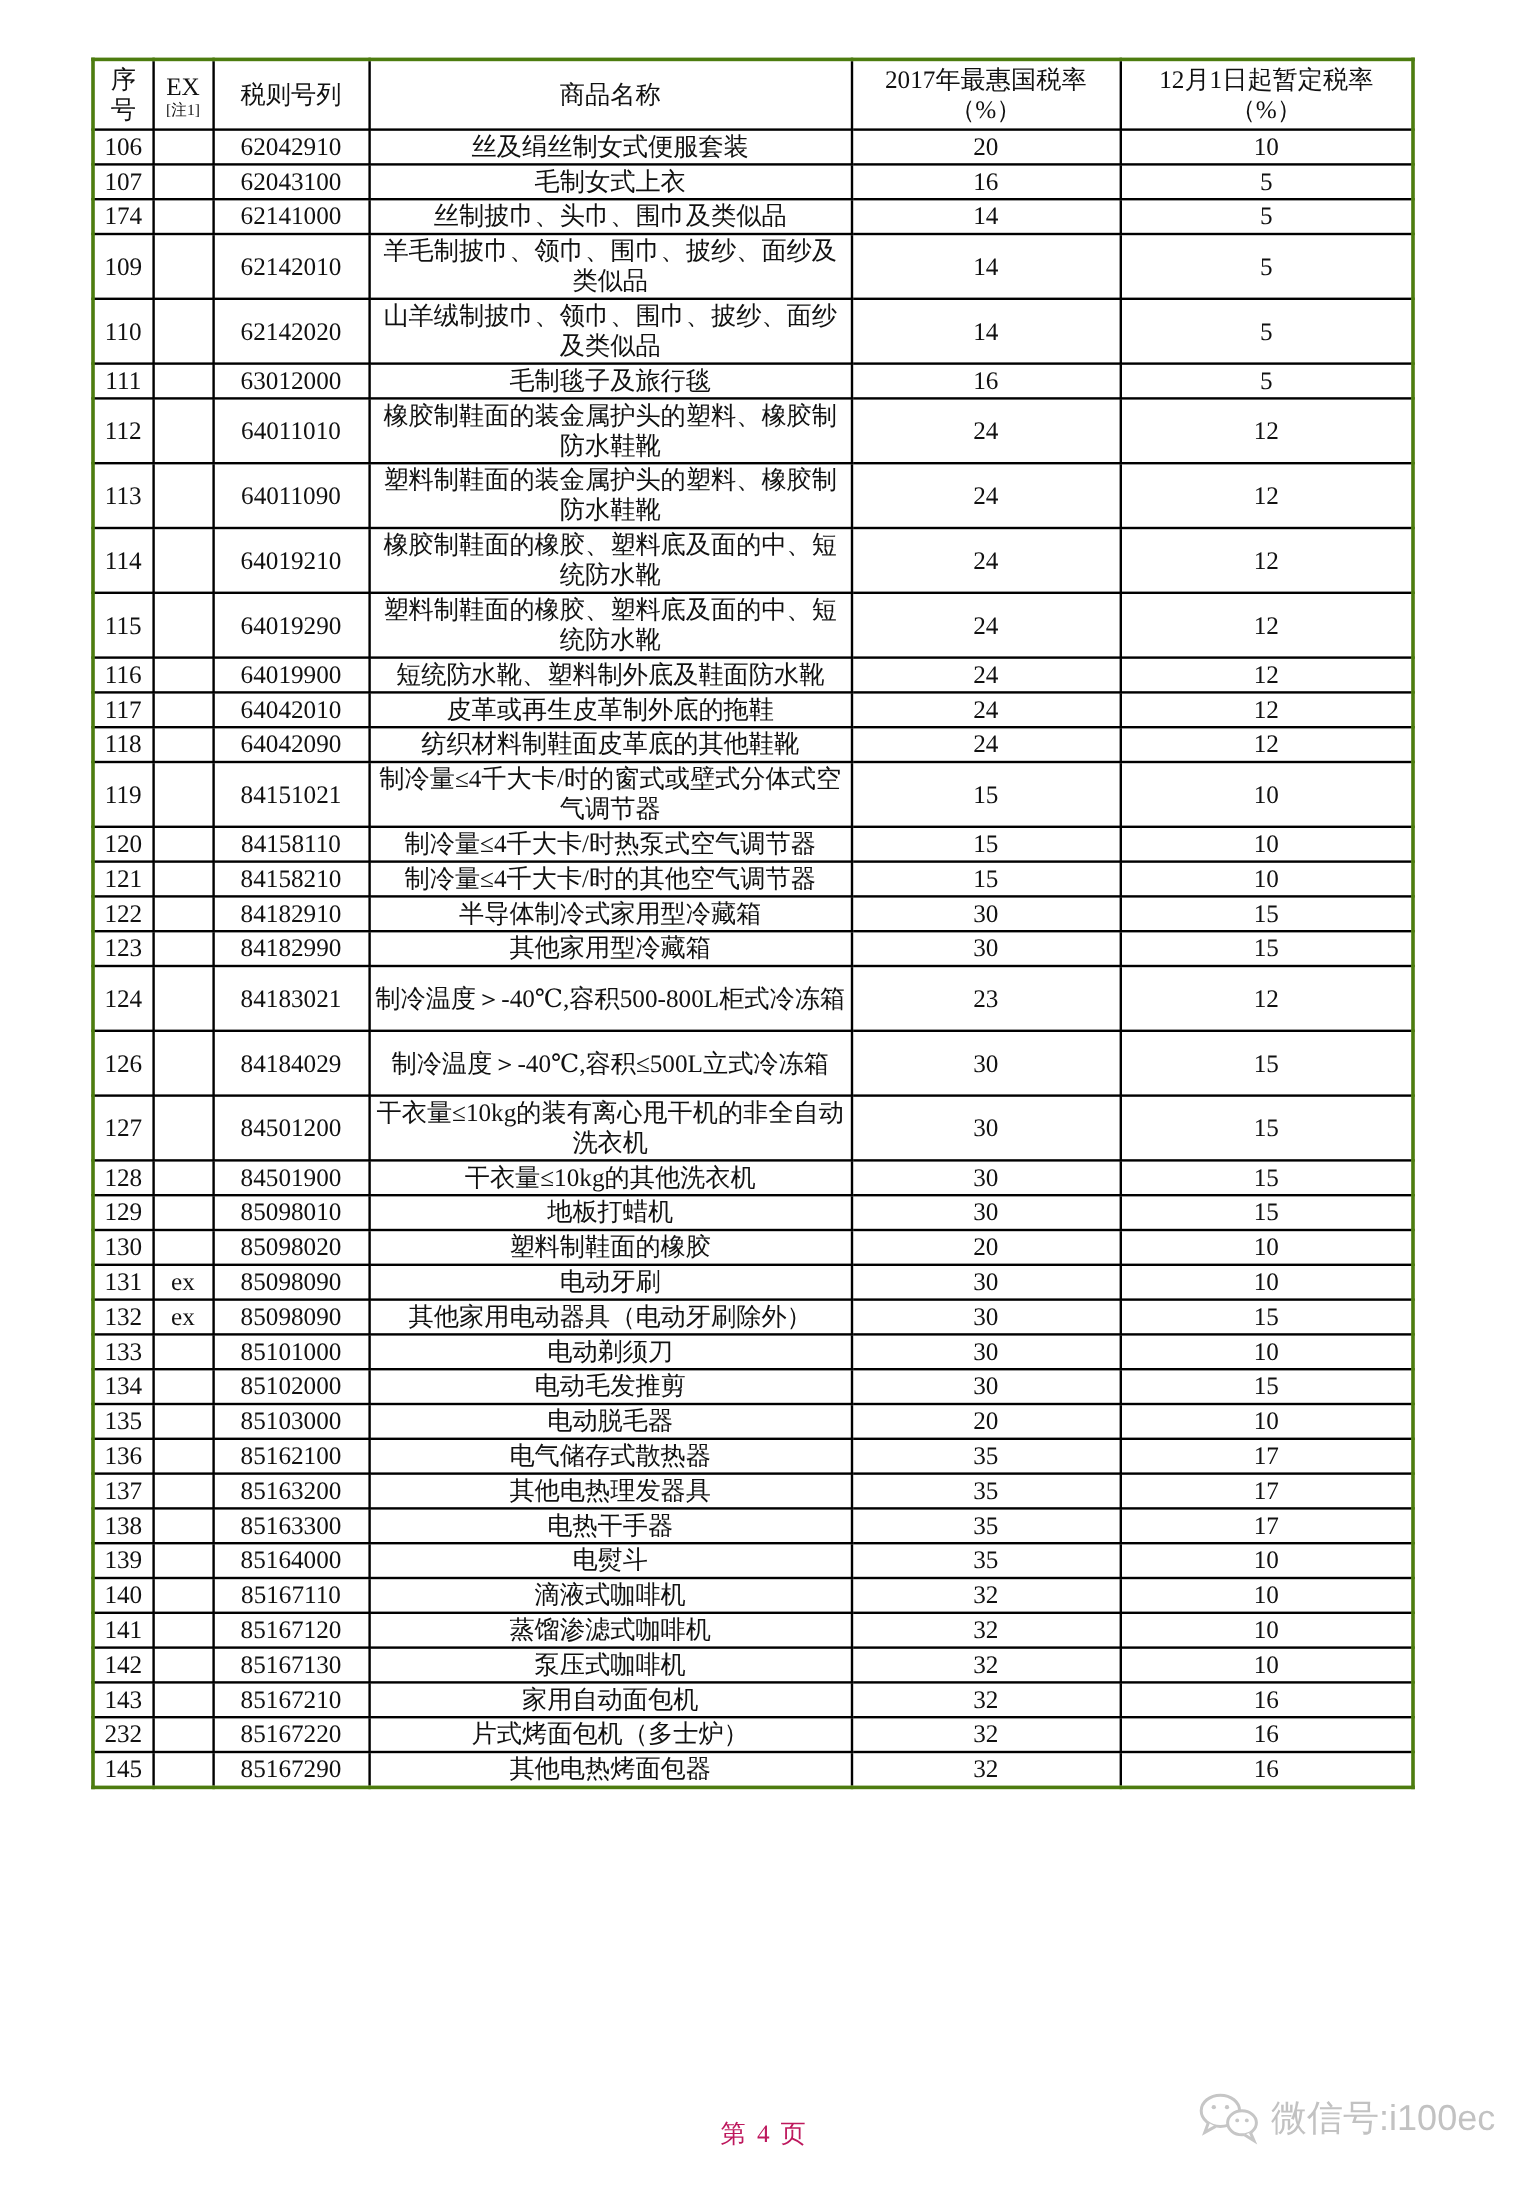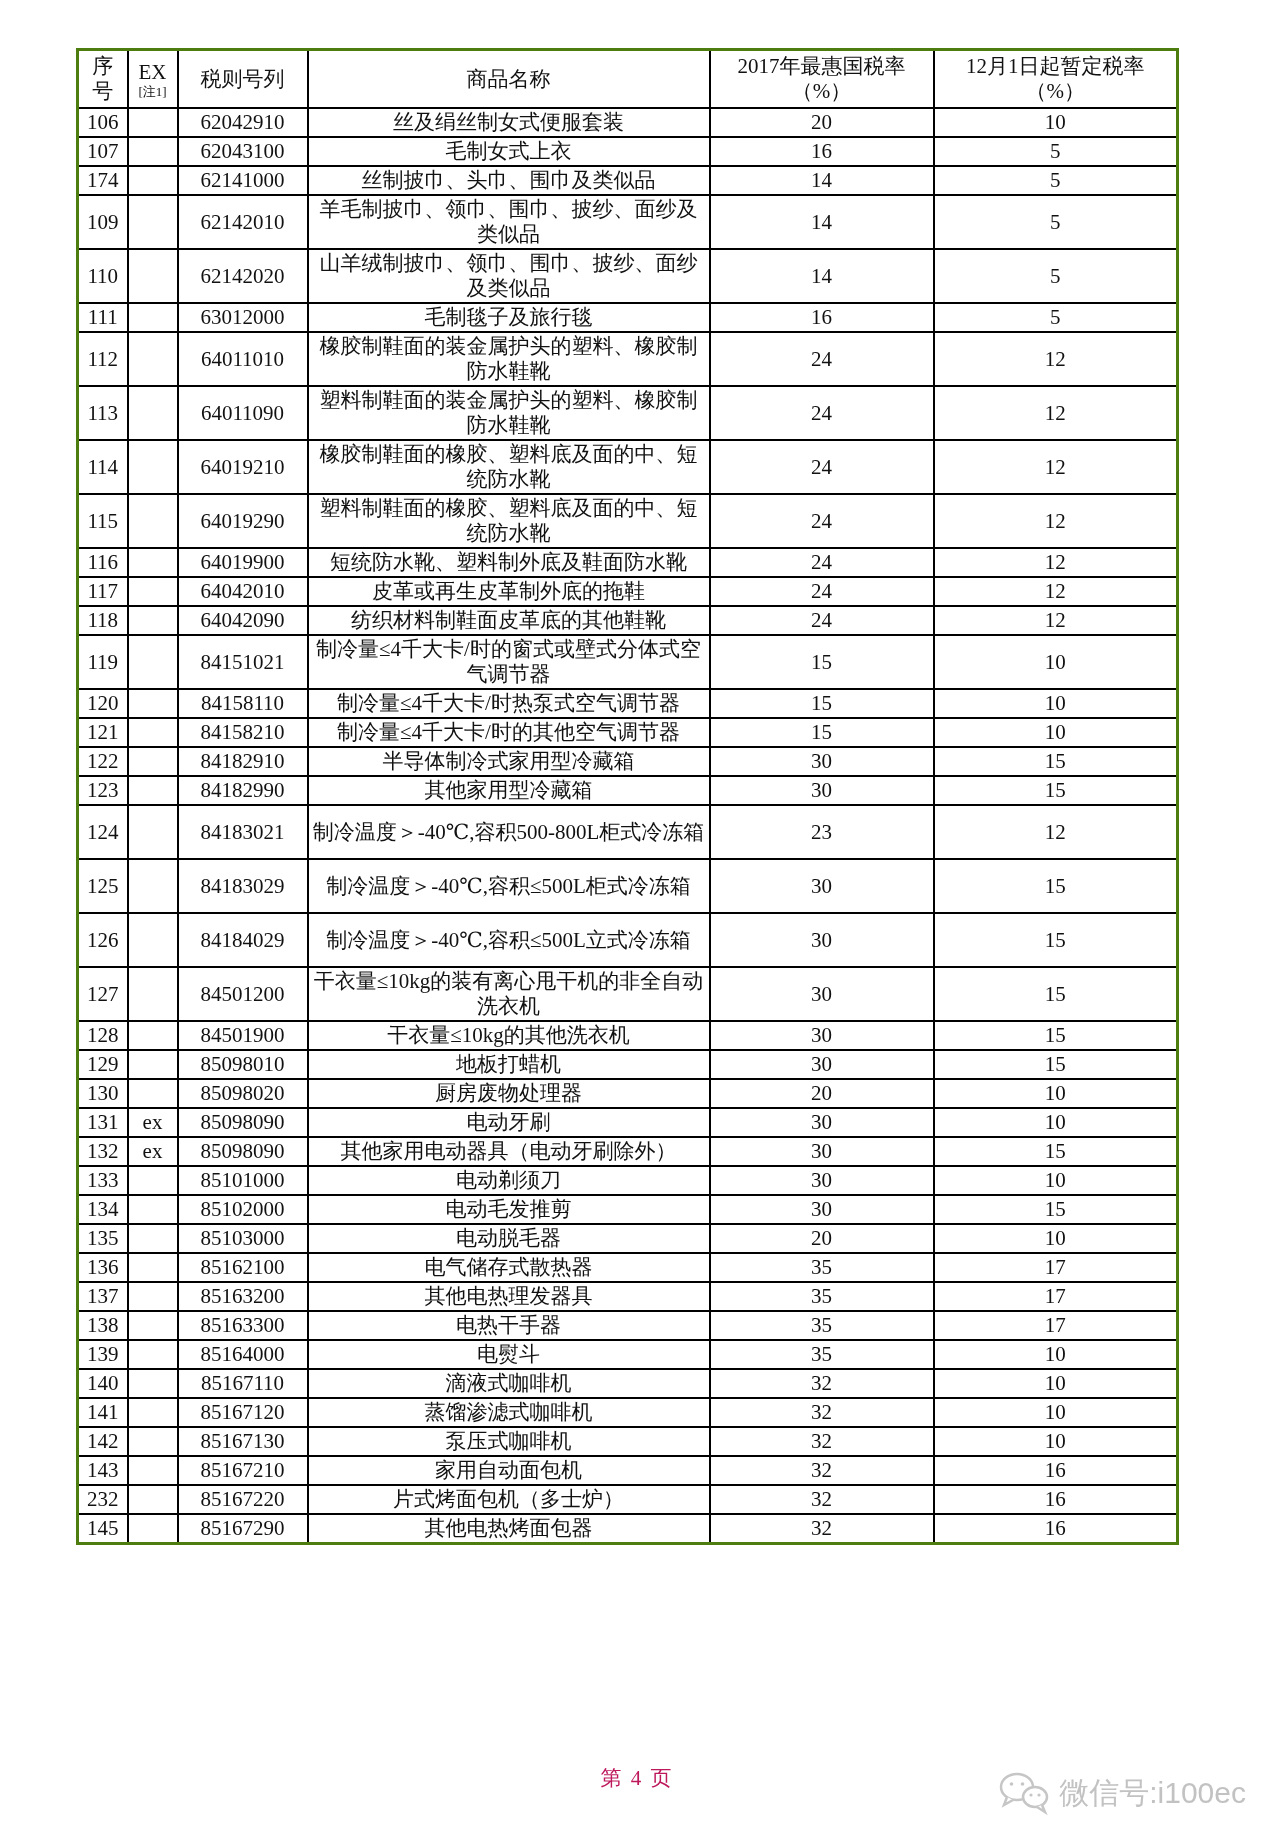--- a/index.html
+++ b/index.html
@@ -47,21 +47,20 @@
     font-size: 21px;
     letter-spacing: 2px;
     color: #be185d;
   }
   .watermark {
     position: absolute;
     top: 1742px; right: 28px;
     display: flex; align-items: center; gap: 8px;
     font-size: 30px;
     font-family: "Liberation Sans", sans-serif;
-    margin-top: 28px;
   }
   .watermark svg { display: block; }
 </style>
 </head>
 <body>
 
 <div class="page">
 
   <table class="tariff">
     <colgroup>
@@ -234,28 +233,20 @@
         </tr>
         <tr class="tall">
           <td>124</td>
           <td></td>
           <td>84183021</td>
           <td class="name-col">制冷温度＞-40℃,容积500-800L柜式冷冻箱</td>
           <td>23</td>
           <td>12</td>
         </tr>
         <tr class="tall">
-          <td>125</td>
-          <td></td>
-          <td>84183029</td>
-          <td class="name-col">制冷温度＞-40℃,容积≤500L柜式冷冻箱</td>
-          <td>30</td>
-          <td>15</td>
-        </tr>
-        <tr class="tall">
           <td>126</td>
           <td></td>
           <td>84184029</td>
           <td class="name-col">制冷温度＞-40℃,容积≤500L立式冷冻箱</td>
           <td>30</td>
           <td>15</td>
         </tr>
         <tr class="tall">
           <td>127</td>
           <td></td>
@@ -277,21 +268,21 @@
           <td></td>
           <td>85098010</td>
           <td class="name-col">地板打蜡机</td>
           <td>30</td>
           <td>15</td>
         </tr>
         <tr>
           <td>130</td>
           <td></td>
           <td>85098020</td>
-          <td class="name-col">厨房废物处理器</td>
+          <td class="name-col">塑料制鞋面的橡胶</td>
           <td>20</td>
           <td>10</td>
         </tr>
         <tr>
           <td>131</td>
           <td>ex</td>
           <td>85098090</td>
           <td class="name-col">电动牙刷</td>
           <td>30</td>
           <td>10</td>

